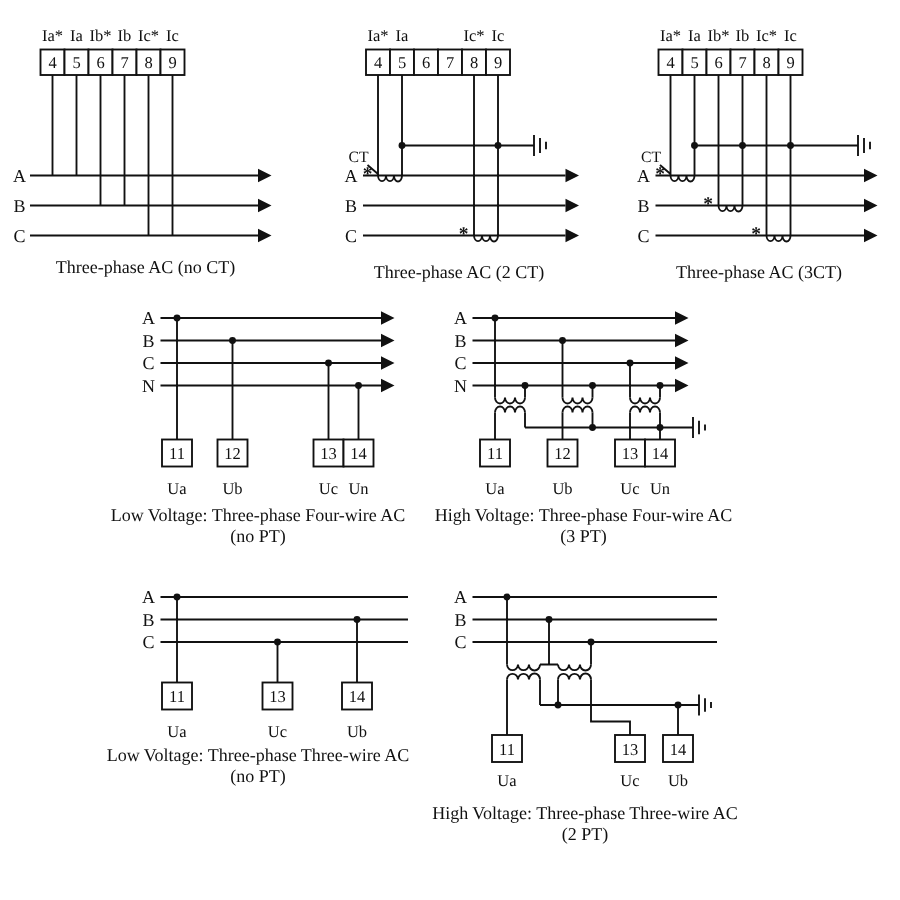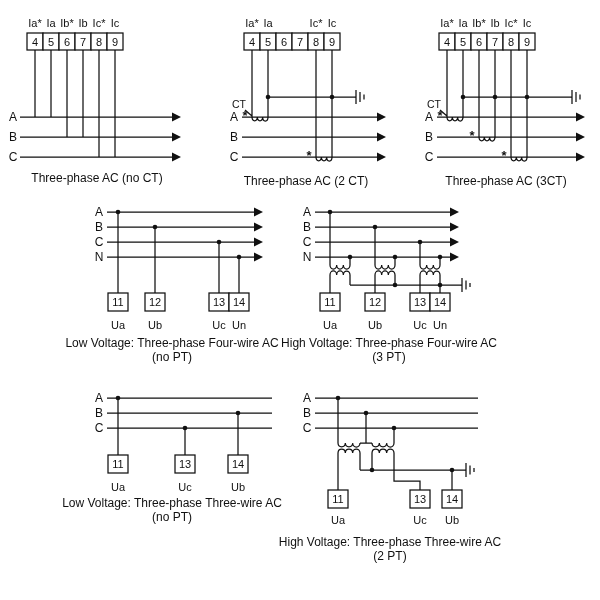--- a/index.html
+++ b/index.html
@@ -1,17 +1,17 @@
 <!DOCTYPE html>
 <html><head>
 <meta charset="utf-8">
 <style>
   html,body{margin:0;padding:0;background:#fff;}
   .stage{width:600px;height:600px;background:#fff;overflow:hidden;
-         font-family:Liberation Sans, sans-serif;border-radius:23px;}
+         font-family:Liberation Serif, serif;border-radius:23px;}
   svg{display:block;}
   .wire{stroke:#111;stroke-width:1.25;fill:none;}
   .box{fill:#fff;stroke:#111;stroke-width:1.25;}
   .dot{fill:#111;}
   .arrow{fill:#111;stroke:none;}
   text{fill:#111;}
   .lbl{font-size:11px;text-anchor:middle;}
   .num{font-size:11px;text-anchor:middle;}
   .phase{font-size:12px;text-anchor:middle;}
   .cap{font-size:12px;text-anchor:middle;}

